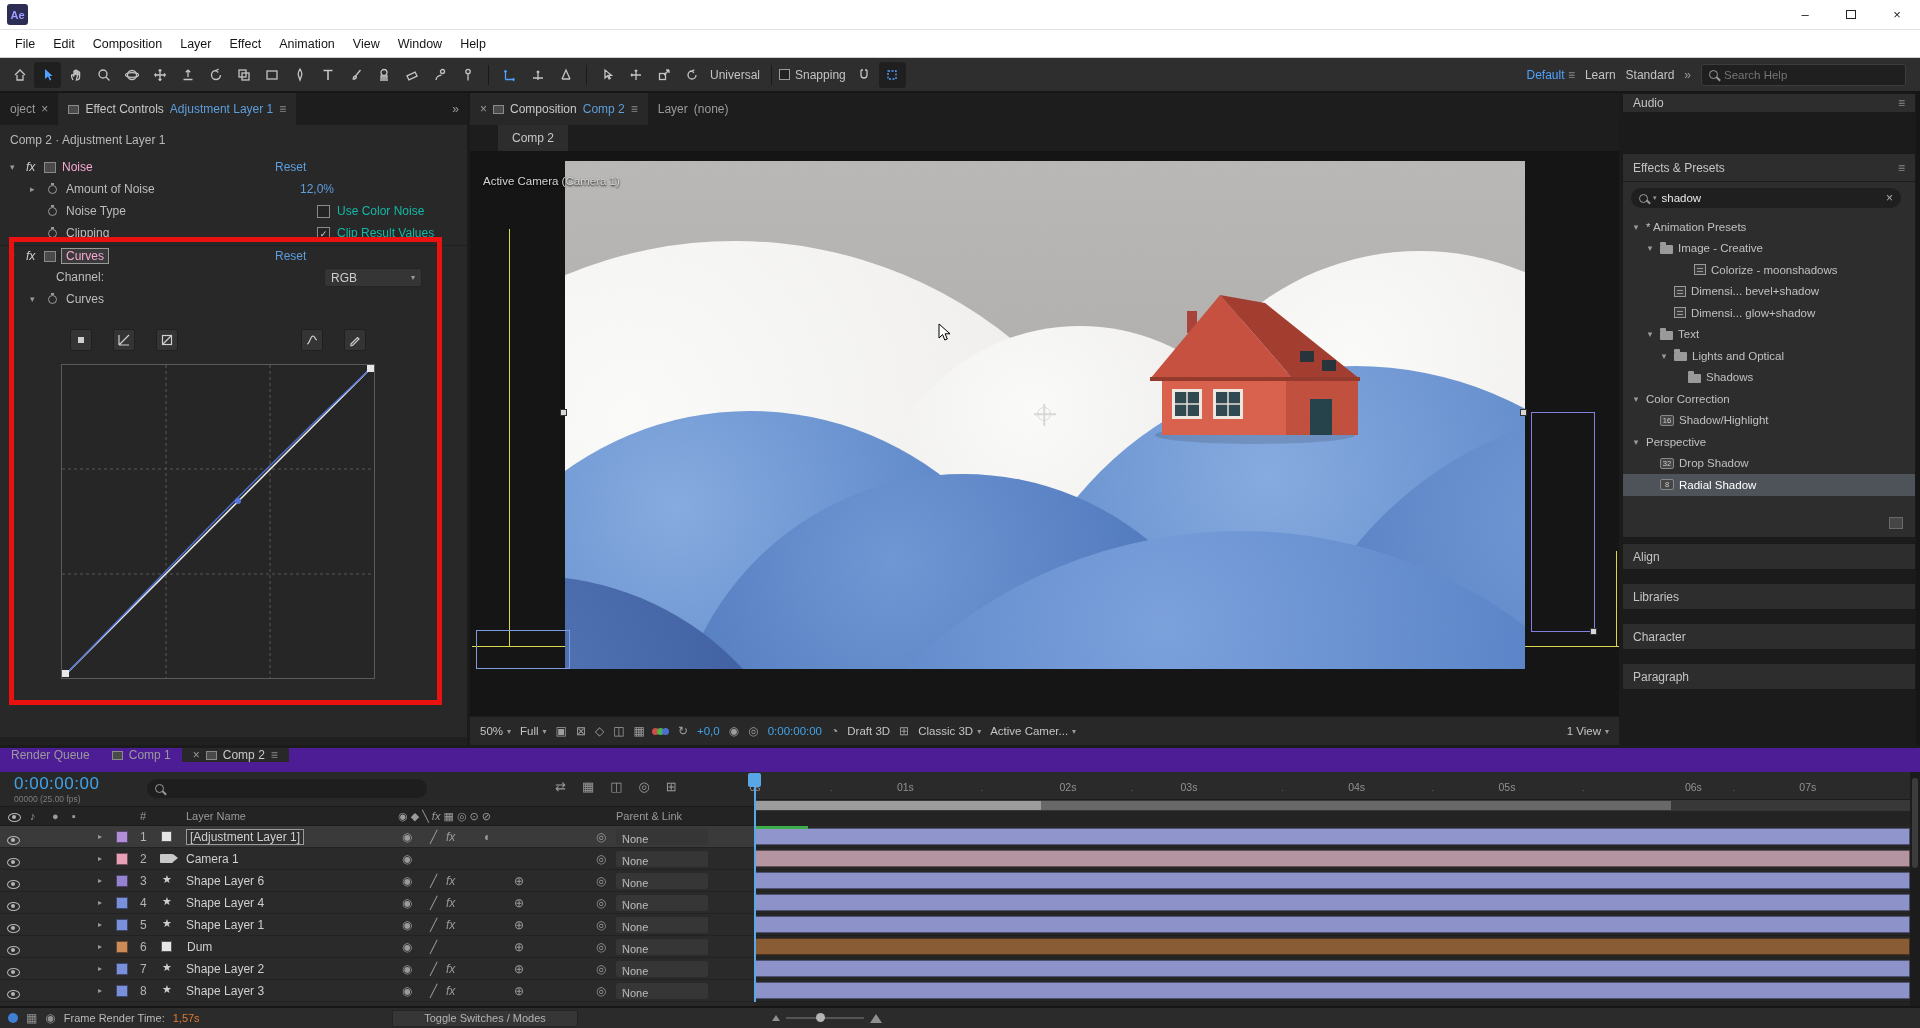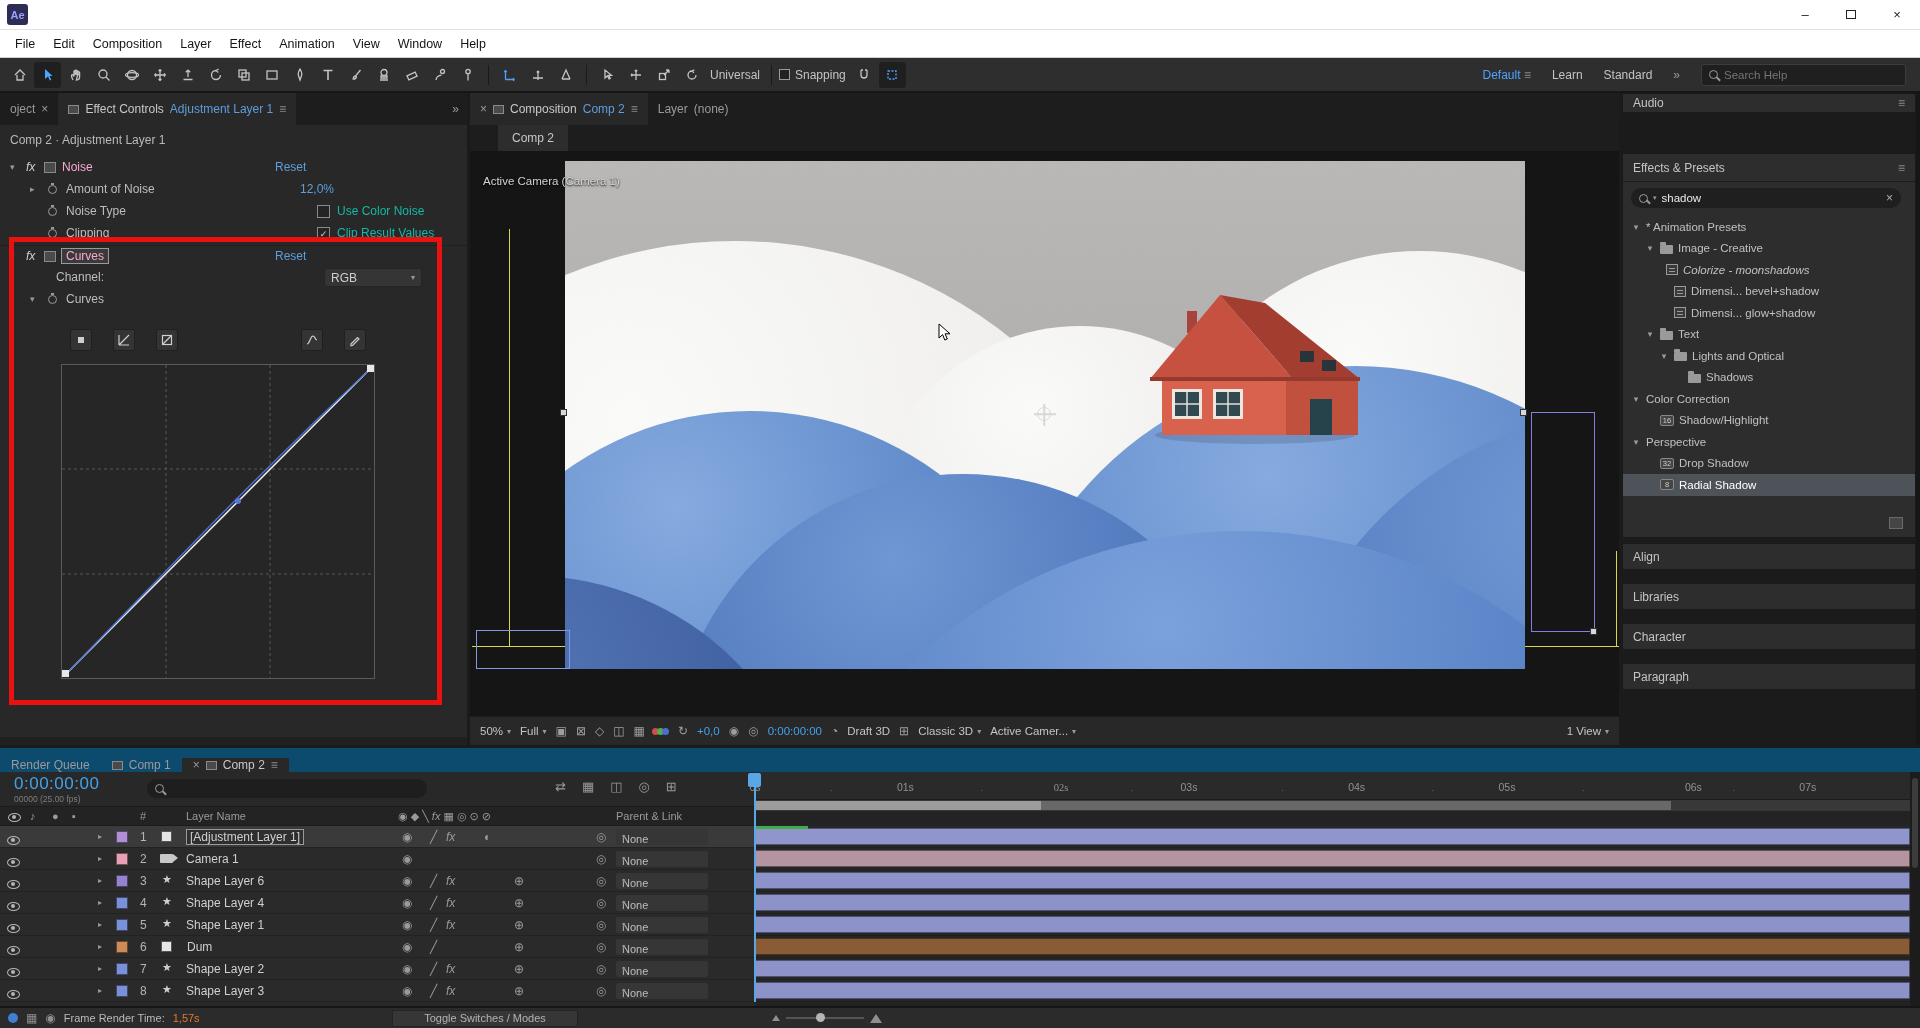--- a/index.html
+++ b/index.html
@@ -18,21 +18,21 @@
 .menu-item{padding:0 9px;font-size:12.5px;color:#141414}
 
 .tools{height:35px;background:#2e2e2e;border-bottom:2px solid #161616;display:flex;align-items:center;padding:0 6px;gap:1px}
 .tool{width:27px;height:26px;display:flex;align-items:center;justify-content:center;border-radius:3px}
 .tool svg{stroke:#c4c4c4;fill:none;stroke-width:1.3}
 .tool.active{background:#1f1f1f}
 .tool.active svg{stroke:#4fa3ff}
 .tool.bluefill svg{stroke:#4fa3ff}
 .tsep{width:1px;height:20px;background:#1a1a1a;margin:0 6px}
 .tlabel{color:#c4c4c4;font-size:12px;margin:0 4px}
-.tright{margin-left:auto;display:flex;align-items:center;gap:21px;padding-right:8px}
+.tright{margin-left:auto;display:flex;align-items:center;gap:10px;padding-right:8px}
 .ws{color:#4fa3ff}
 .dimt{color:#c4c4c4}
 .chev{color:#9a9a9a}
 .helpbox{width:205px;height:22px;background:#1f1f1f;border:1px solid #3c3c3c;border-radius:3px;
  display:flex;align-items:center;gap:6px;padding:0 7px}
 .helpbox input{flex:1;background:transparent;border:none;outline:none;color:#bdbdbd;font-size:11.5px;font-family:inherit}
 .mag{width:9px;height:9px;border:1.5px solid #9a9a9a;border-radius:50%;position:relative;flex:none}
 .mag::after{content:'';position:absolute;width:5px;height:1.5px;background:#9a9a9a;transform:rotate(45deg);right:-4px;bottom:-1px}
 .snapbox{width:11px;height:11px;border:1px solid #9a9a9a;background:#222}
 
@@ -107,21 +107,21 @@
 .tree-row .tw{width:10px;font-size:9px;color:#9a9a9a;text-align:center;flex:none}
 .icon-folder{width:13px;height:9px;background:#9a9a9a;border-radius:1px;position:relative;flex:none;margin-top:2px}
 .icon-folder::before{content:'';position:absolute;top:-3px;left:0;width:6px;height:3px;background:#9a9a9a;border-radius:1px 1px 0 0}
 .icon-preset{width:12px;height:11px;border:1px solid #9a9a9a;background:#3a3a3a;position:relative;flex:none}
 .icon-preset::before{content:'';position:absolute;left:2px;top:3px;right:2px;height:1px;background:#9a9a9a;box-shadow:0 3px 0 #9a9a9a}
 .icon-fx{width:14px;height:11px;border:1px solid #888;background:#454545;color:#d0d0d0;font-size:7.5px;
  display:flex;align-items:center;justify-content:center;flex:none;border-radius:2px}
 .cornerbtn{position:absolute;right:12px;width:14px;height:12px;background:#454545;border:1px solid #6a6a6a}
 
 .tl{height:261px;background:#282828;border-top:3px solid #1b1b1b;position:relative;overflow:hidden}
-.tl-tabbar{position:absolute;left:0;top:0;right:0;height:24px;background:#0c4a6e;display:flex;align-items:flex-end}
+.tl-tabbar{position:absolute;left:0;top:0;right:0;height:24px;background:#4c1d95;display:flex;align-items:flex-start}
 .tl-tab{display:flex;align-items:center;gap:6px;padding:0 11px;color:#9a9a9a;font-size:12px}
 .tl-tab.active{background:#282828;color:#c8c8c8}
 .tl-toolrow{position:absolute;left:0;top:24px;width:755px;height:34px;background:#282828}
 .bigtime{position:absolute;left:14px;top:2px;font-size:17px;color:#41a2e8;letter-spacing:.5px}
 .frameinfo{position:absolute;left:14px;top:22px;font-size:8.5px;color:#7d7d7d}
 .tl-search{position:absolute;left:147px;top:7px;width:280px;height:19px;background:#1e1e1e;border-radius:10px;
  display:flex;align-items:center;gap:5px;padding:0 8px}
 .tl-search input{flex:1;background:transparent;border:none;outline:none;color:#ccc;font-family:inherit;font-size:11px}
 .tl-icons{position:absolute;left:555px;top:7px;display:flex;gap:16px;color:#9a9a9a;font-size:13px}
 .tl-header{position:absolute;left:0;top:58px;width:755px;height:20px;background:#232323;border-top:1px solid #1b1b1b;
@@ -648,21 +648,21 @@
       <div id="ep-tree" style="padding-top:4px">
           <div class="tree-row" style="padding-left: 8px;">
             <span class="tw">▾</span>
             <span class="tree-label">* Animation Presets</span>
           </div>
           <div class="tree-row" style="padding-left: 22px;">
             <span class="tw">▾</span>
             <span class="icon-folder"></span>
             <span class="tree-label">Image - Creative</span>
           </div>
-          <div class="tree-row" style="padding-left: 28px; font-style: italic;">
+          <div class="tree-row" style="padding-left: 56px;">
             <span class="tw"></span>
             <span class="icon-preset"></span>
             <span class="tree-label">Colorize - moonshadows</span>
           </div>
           <div class="tree-row" style="padding-left: 36px;">
             <span class="tw"></span>
             <span class="icon-preset"></span>
             <span class="tree-label">Dimensi... bevel+shadow</span>
           </div>
           <div class="tree-row" style="padding-left: 36px;">
@@ -933,21 +933,21 @@
         </div>
       </div>
     </div>
 
   <div class="tl-right">
     <div class="ruler" id="tl-ruler">
         <span class="rl" style="left: 0px;">0s</span>
         <span class="rdot" style="left: 75px;">.</span>
         <span class="rl" style="left: 150.4px;">01s</span>
         <span class="rdot" style="left: 225.4px;">.</span>
-        <span class="rl" style="left: 306px; font-family: Liberation Serif, serif;">02s</span>
+        <span class="rl" style="left: 313px;">02s</span>
         <span class="rdot" style="left: 375.8px;">.</span>
         <span class="rl" style="left: 434px;">03s</span>
         <span class="rdot" style="left: 526.2px;">.</span>
         <span class="rl" style="left: 601.6px;">04s</span>
         <span class="rdot" style="left: 676.6px;">.</span>
         <span class="rl" style="left: 752px;">05s</span>
         <span class="rdot" style="left: 827px;">.</span>
         <span class="rl" style="left: 902.4px; margin-left: 36px;">06s</span>
         <span class="rdot" style="left: 977.4px;">.</span>
         <span class="rl" style="left: 1052.8px;">07s</span>

